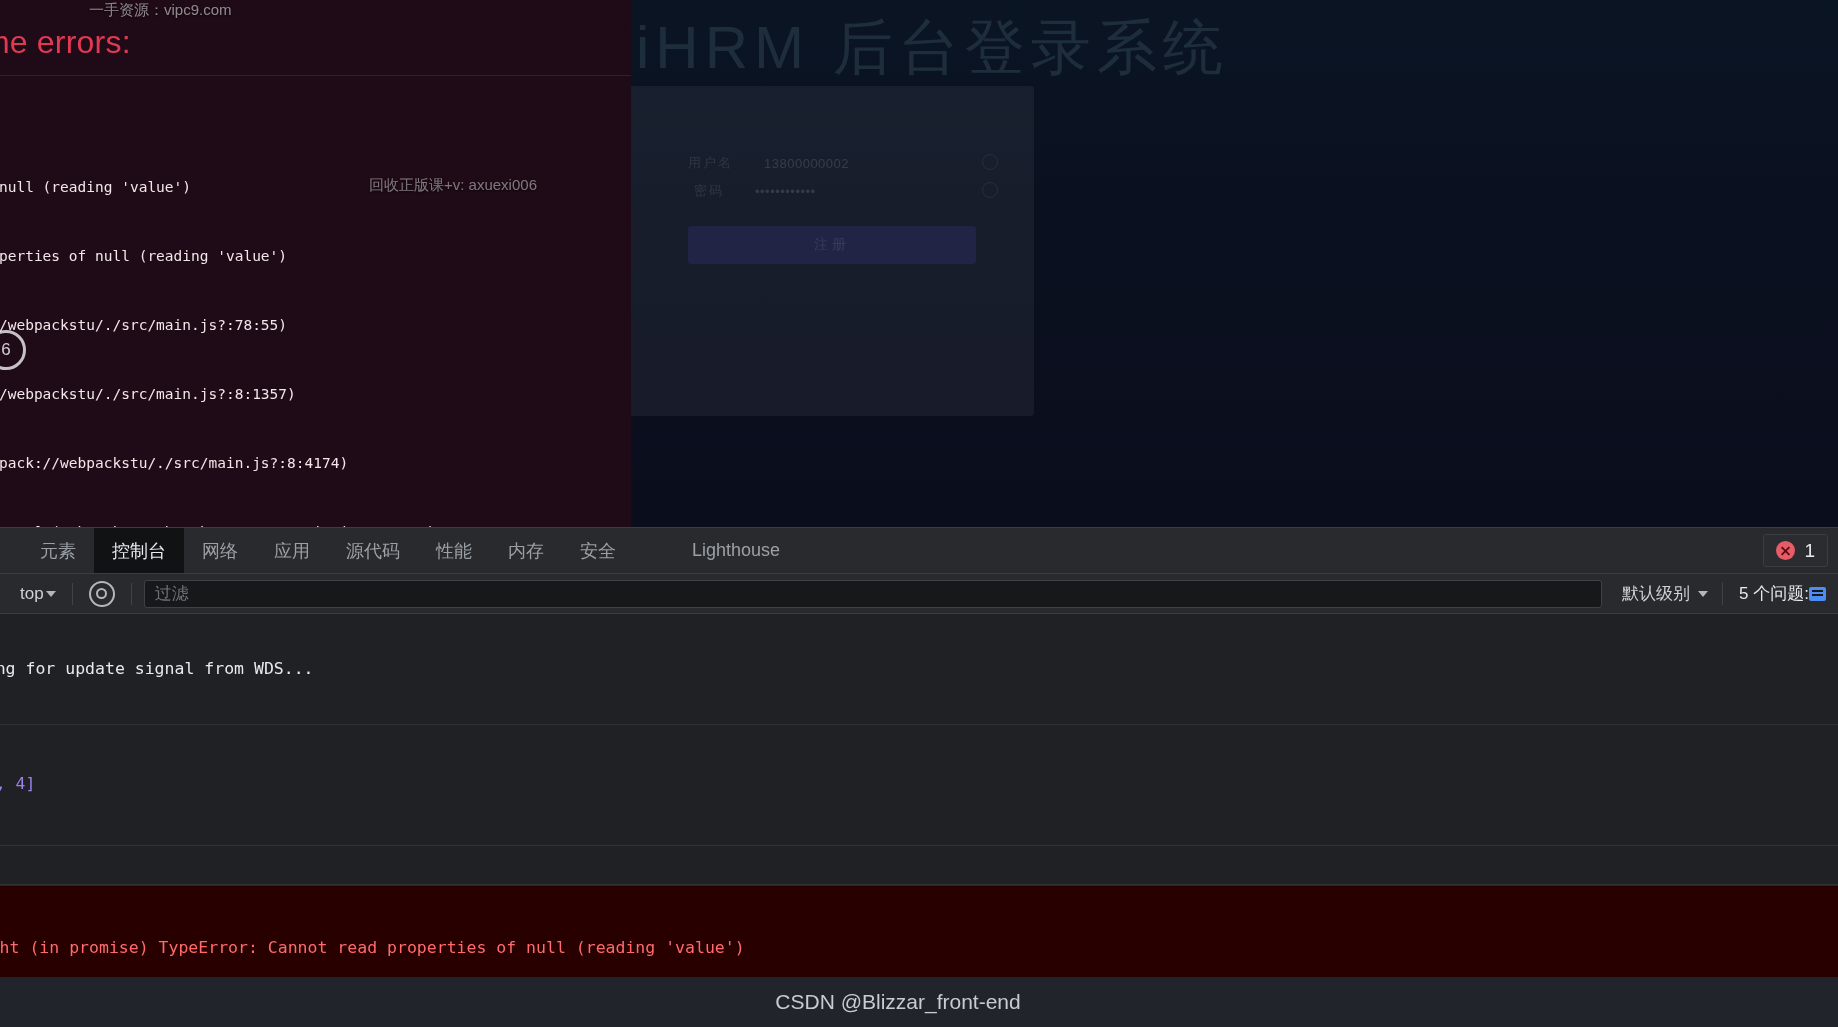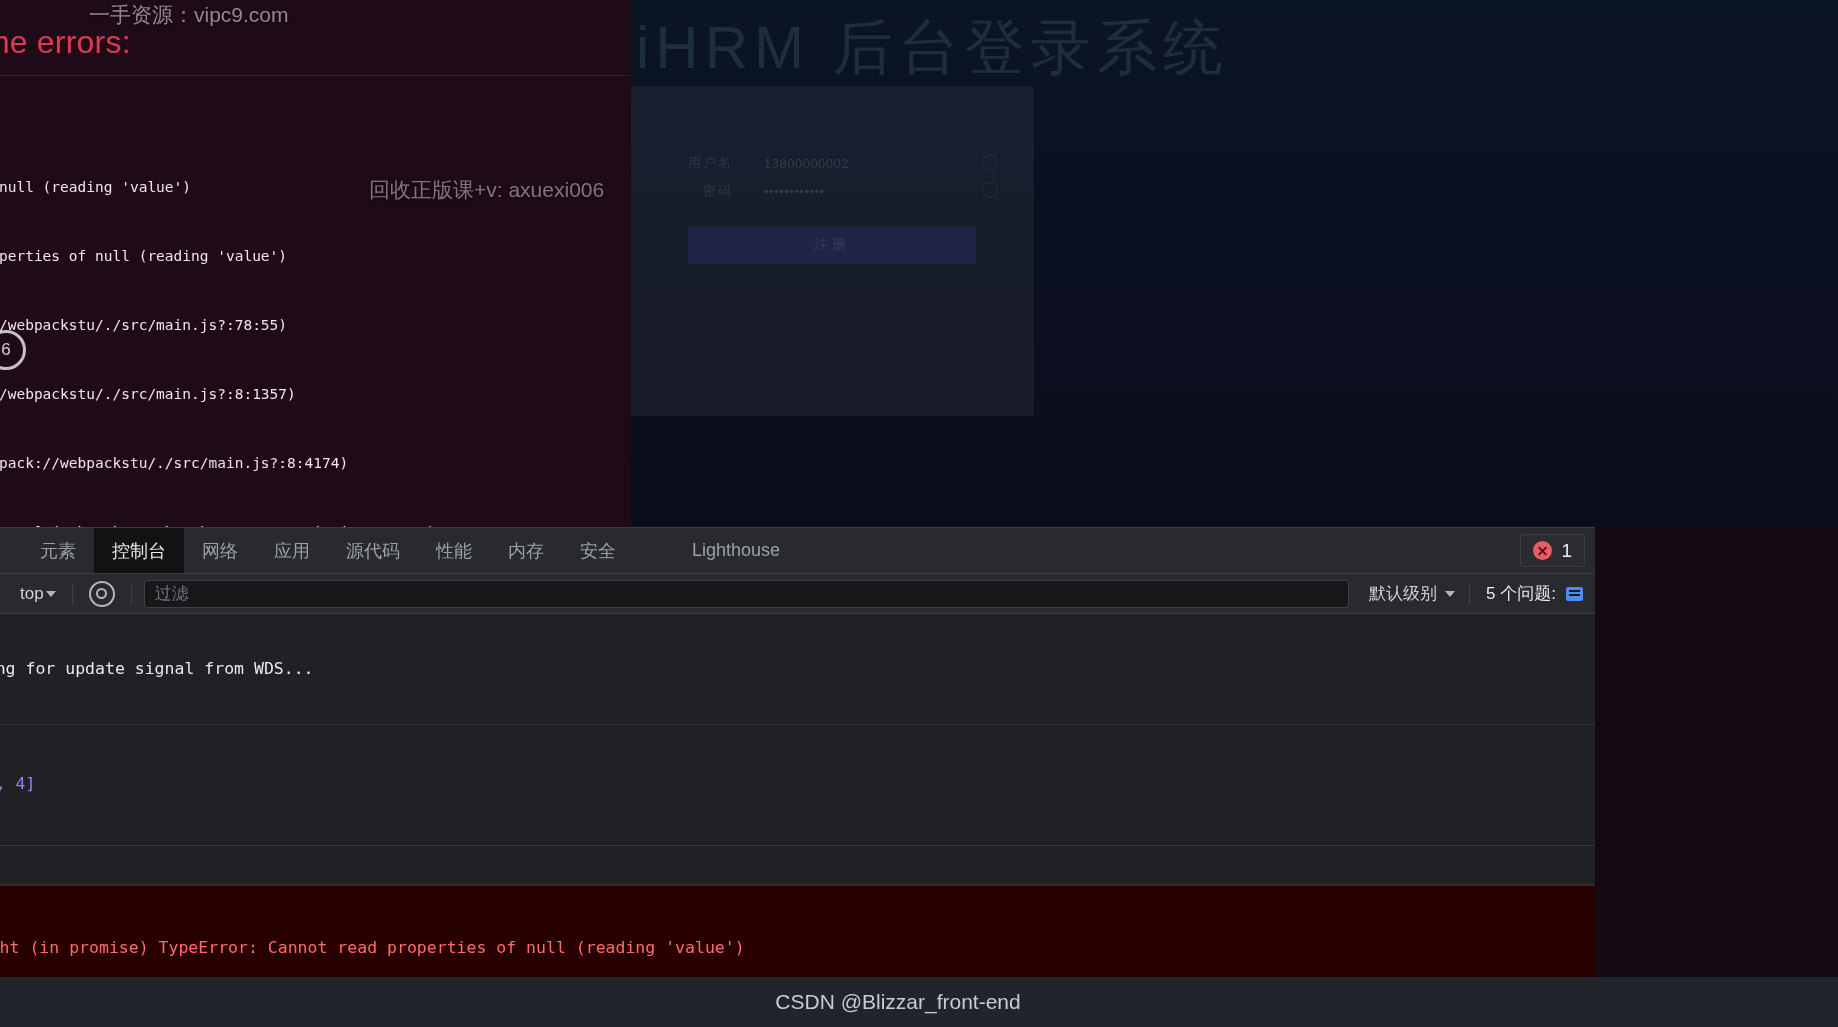--- a/index.html
+++ b/index.html
@@ -34,21 +34,21 @@
     position:absolute;left:630px;top:86px;width:404px;height:330px;
     background:rgba(255,255,255,.055);
     border-radius:3px;
   }
   .login-row{
     position:absolute;display:flex;align-items:center;gap:31px;
     font-size:13px;color:rgba(255,255,255,.10);
     white-space:nowrap;
   }
   .login-row.user{left:55px;top:68px;}
-  .login-row.pass{left:55px;top:96px;}
+  .login-row.pass{left:46px;top:96px;}
   .login-label{width:48px;text-align:right;letter-spacing:2px;}
   .login-value{color:rgba(255,255,255,.13);letter-spacing:.5px;}
   .login-eye{
     position:absolute;right:36px;width:14px;height:14px;border-radius:50%;
     border:1px solid rgba(255,255,255,.07);
   }
   .login-eye.e1{top:68px;}
   .login-eye.e2{top:96px;}
   .login-submit{
     position:absolute;left:58px;top:140px;width:288px;height:38px;
@@ -86,35 +86,35 @@
     font-family:"DejaVu Sans Mono","Liberation Mono",monospace;
     font-size:14.5px;line-height:23px;
     color:#f2e6e8;
     white-space:pre;
   }
   .eo-stack div{white-space:pre;}
 
   
   .wm{
     position:absolute;color:rgba(255,255,255,.52);
-    font-size:21px;white-space:nowrap;pointer-events:none;
+    font-size:15px;white-space:nowrap;pointer-events:none;
     text-shadow:0 1px 2px rgba(0,0,0,.6);
   }
   #wm-top{left:89px;top:1px;}
   #wm-mid{left:369px;top:176px;color:rgba(255,255,255,.45);}
   #wm-circle{
     position:absolute;left:-14px;top:330px;width:34px;height:34px;
     border:3px solid rgba(255,255,255,.75);border-radius:50%;
     color:rgba(255,255,255,.8);font-size:17px;
     display:flex;align-items:center;justify-content:center;
   }
 
   
   #devtools{
-    position:absolute;left:0;top:527px;width:1595px;height:462px;
+    position:absolute;left:0;top:527px;width:1838px;height:462px;
     background:#202124;
     border-top:1px solid #3b3d40;
     box-sizing:border-box;
   }
   .dt-tabbar{
     position:relative;height:45px;display:flex;align-items:stretch;
     background:#292a2d;border-bottom:1px solid #3b3d40;
   }
   .dt-tab{
     display:flex;align-items:center;padding:0 18px;
@@ -164,21 +164,21 @@
   .fb-input{
     flex:1;height:26px;background:#17181a;border:1px solid #3f4145;border-radius:3px;
     display:flex;align-items:center;padding:0 10px;margin:0 6px;
     color:#6f7377;font-size:17px;
   }
   .fb-level{
     display:flex;align-items:center;gap:8px;color:#cfd2d4;font-size:17px;
     padding:0 14px;white-space:nowrap;
   }
   .fb-issues{
-    display:flex;align-items:center;gap:10px;
+    display:flex;align-items:center;
     border-left:1px solid #3f4145;padding:0 8px 0 16px;
     color:#e8eaed;font-size:17px;white-space:nowrap;
   }
   .issues-icon{
     width:17px;height:14px;background:#4d8cf5;border-radius:2px;position:relative;
   }
   .issues-icon:after{
     content:"";position:absolute;left:3px;top:3px;right:3px;height:2px;
     background:#17181a;box-shadow:0 4px 0 #17181a;
   }

